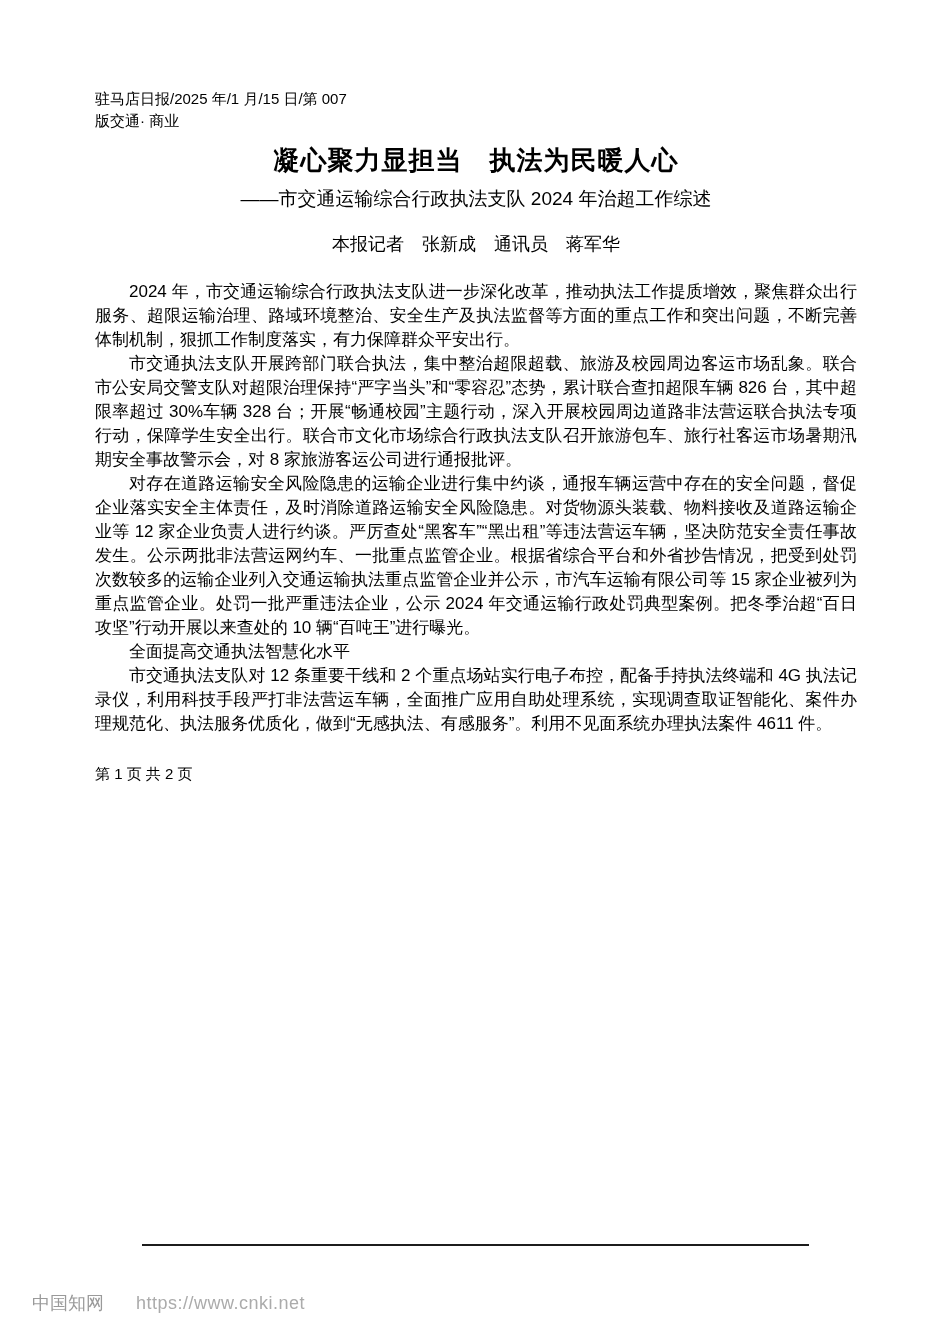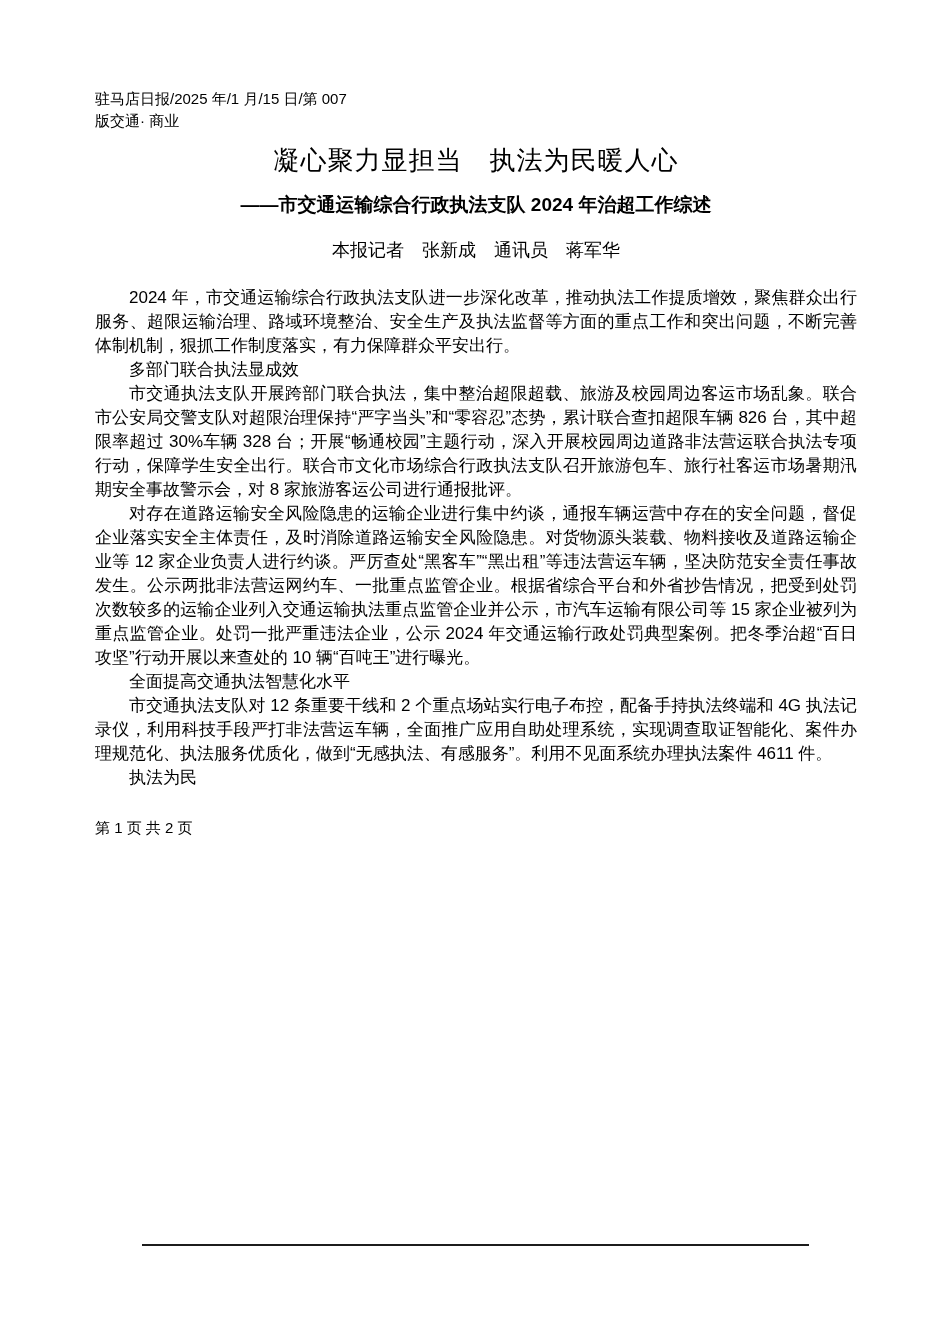--- a/index.html
+++ b/index.html
@@ -21,33 +21,33 @@
     left: 95px;
     top: 88px;
     width: 762px;
   }
   .src-line {
     font-size: 15px;
     line-height: 22px;
     text-align: left;
   }
   .title {
-    margin: 11px 0 14px 0;
+    margin: 11px 0 8px 0;
     text-align: center;
     font-size: 26px;
     line-height: 34px;
-    font-weight: 400;
+    font-weight: 700;
     letter-spacing: 1px;
   }
   .subtitle {
     margin: 0;
     text-align: center;
     font-size: 19px;
     line-height: 27px;
-    font-weight: 700;
+    font-weight: 400;
   }
   .byline {
     margin-top: 20px;
     text-align: center;
     font-size: 18px;
     line-height: 24px;
   }
   .article {
     margin-top: 24px;
     font-size: 17px;
@@ -102,26 +102,28 @@
     <div class="src-line">驻马店日报/2025 年/1 月/15 日/第 007</div>
     <div class="src-line">版交通· 商业</div>
 
     <h1 class="title">凝心聚力显担当　执法为民暖人心</h1>
     <h2 class="subtitle">——市交通运输综合行政执法支队 2024 年治超工作综述</h2>
 
     <div class="byline">本报记者　张新成　通讯员　蒋军华</div>
 
     <div class="article">
       <p>2024 年，市交通运输综合行政执法支队进一步深化改革，推动执法工作提质增效，聚焦群众出行服务、超限运输治理、路域环境整治、安全生产及执法监督等方面的重点工作和突出问题，不断完善体制机制，狠抓工作制度落实，有力保障群众平安出行。</p>
-      <p>多部门联合执法显成效</p>
       <p>市交通执法支队开展跨部门联合执法，集中整治超限超载、旅游及校园周边客运市场乱象。联合市公安局交警支队对超限治理保持“严字当头”和“零容忍”态势，累计联合查扣超限车辆 826 台，其中超限率超过 30%车辆 328 台；开展“畅通校园”主题行动，深入开展校园周边道路非法营运联合执法专项行动，保障学生安全出行。联合市文化市场综合行政执法支队召开旅游包车、旅行社客运市场暑期汛期安全事故警示会，对 8 家旅游客运公司进行通报批评。</p>
       <p class="gap">对存在道路运输安全风险隐患的运输企业进行集中约谈，通报车辆运营中存在的安全问题，督促企业落实安全主体责任，及时消除道路运输安全风险隐患。对货物源头装载、物料接收及道路运输企业等 12 家企业负责人进行约谈。严厉查处“黑客车”“黑出租”等违法营运车辆，坚决防范安全责任事故发生。公示两批非法营运网约车、一批重点监管企业。根据省综合平台和外省抄告情况，把受到处罚次数较多的运输企业列入交通运输执法重点监管企业并公示，市汽车运输有限公司等 15 家企业被列为重点监管企业。处罚一批严重违法企业，公示 2024 年交通运输行政处罚典型案例。把冬季治超“百日攻坚”行动开展以来查处的 10 辆“百吨王”进行曝光。</p>
       <p>全面提高交通执法智慧化水平</p>
       <p>市交通执法支队对 12 条重要干线和 2 个重点场站实行电子布控，配备手持执法终端和 4G 执法记录仪，利用科技手段严打非法营运车辆，全面推广应用自助处理系统，实现调查取证智能化、案件办理规范化、执法服务优质化，做到“无感执法、有感服务”。利用不见面系统办理执法案件 4611 件。</p>
-      <p>执法为民</p>
     </div>
 
     <div class="page-indicator">第 1 页 共 2 页</div>
   </div>
 
   <hr class="bottom-rule">
 
+  <div class="watermark">
+    <span class="brand">中国知网</span>
+    <span class="url">https://www.cnki.net</span>
+  </div>
 </div>
 
 </body></html>

